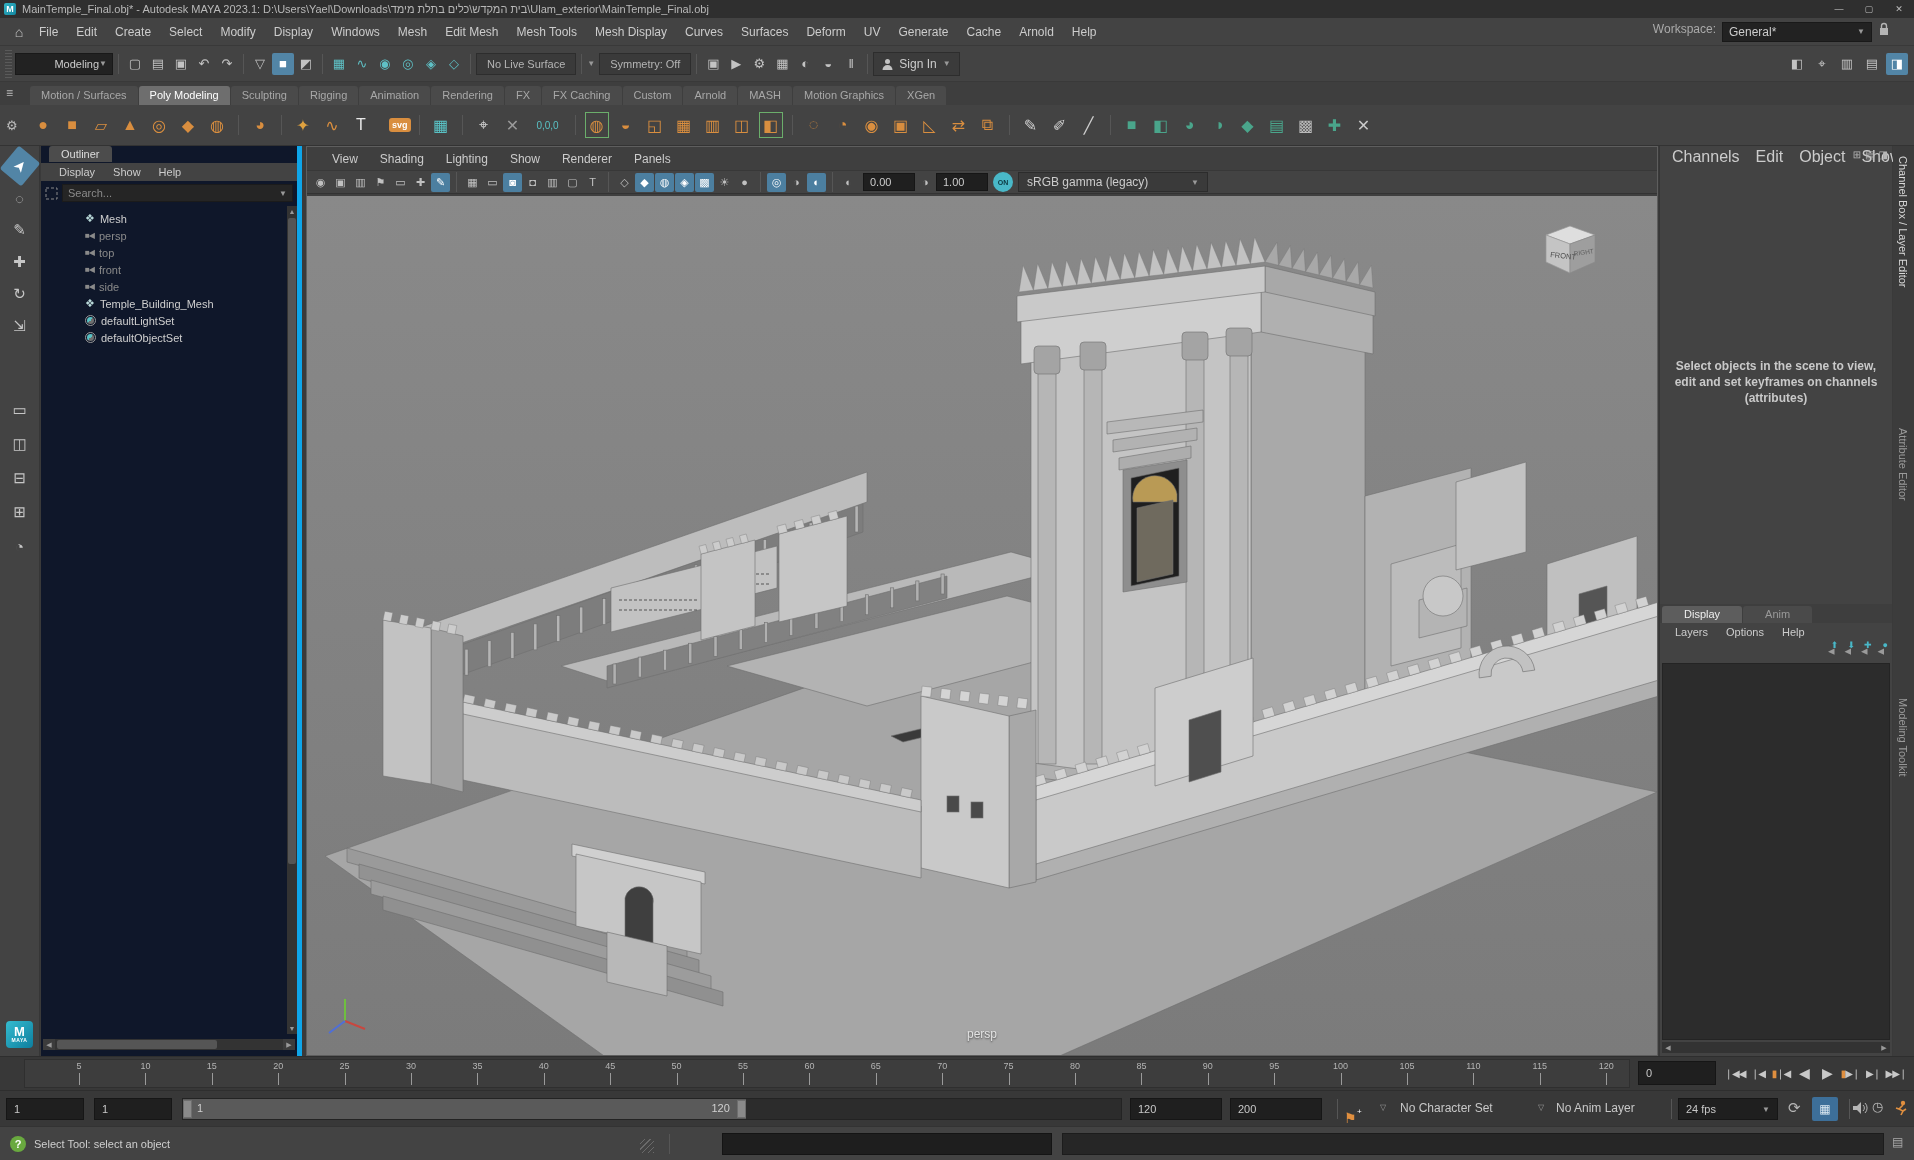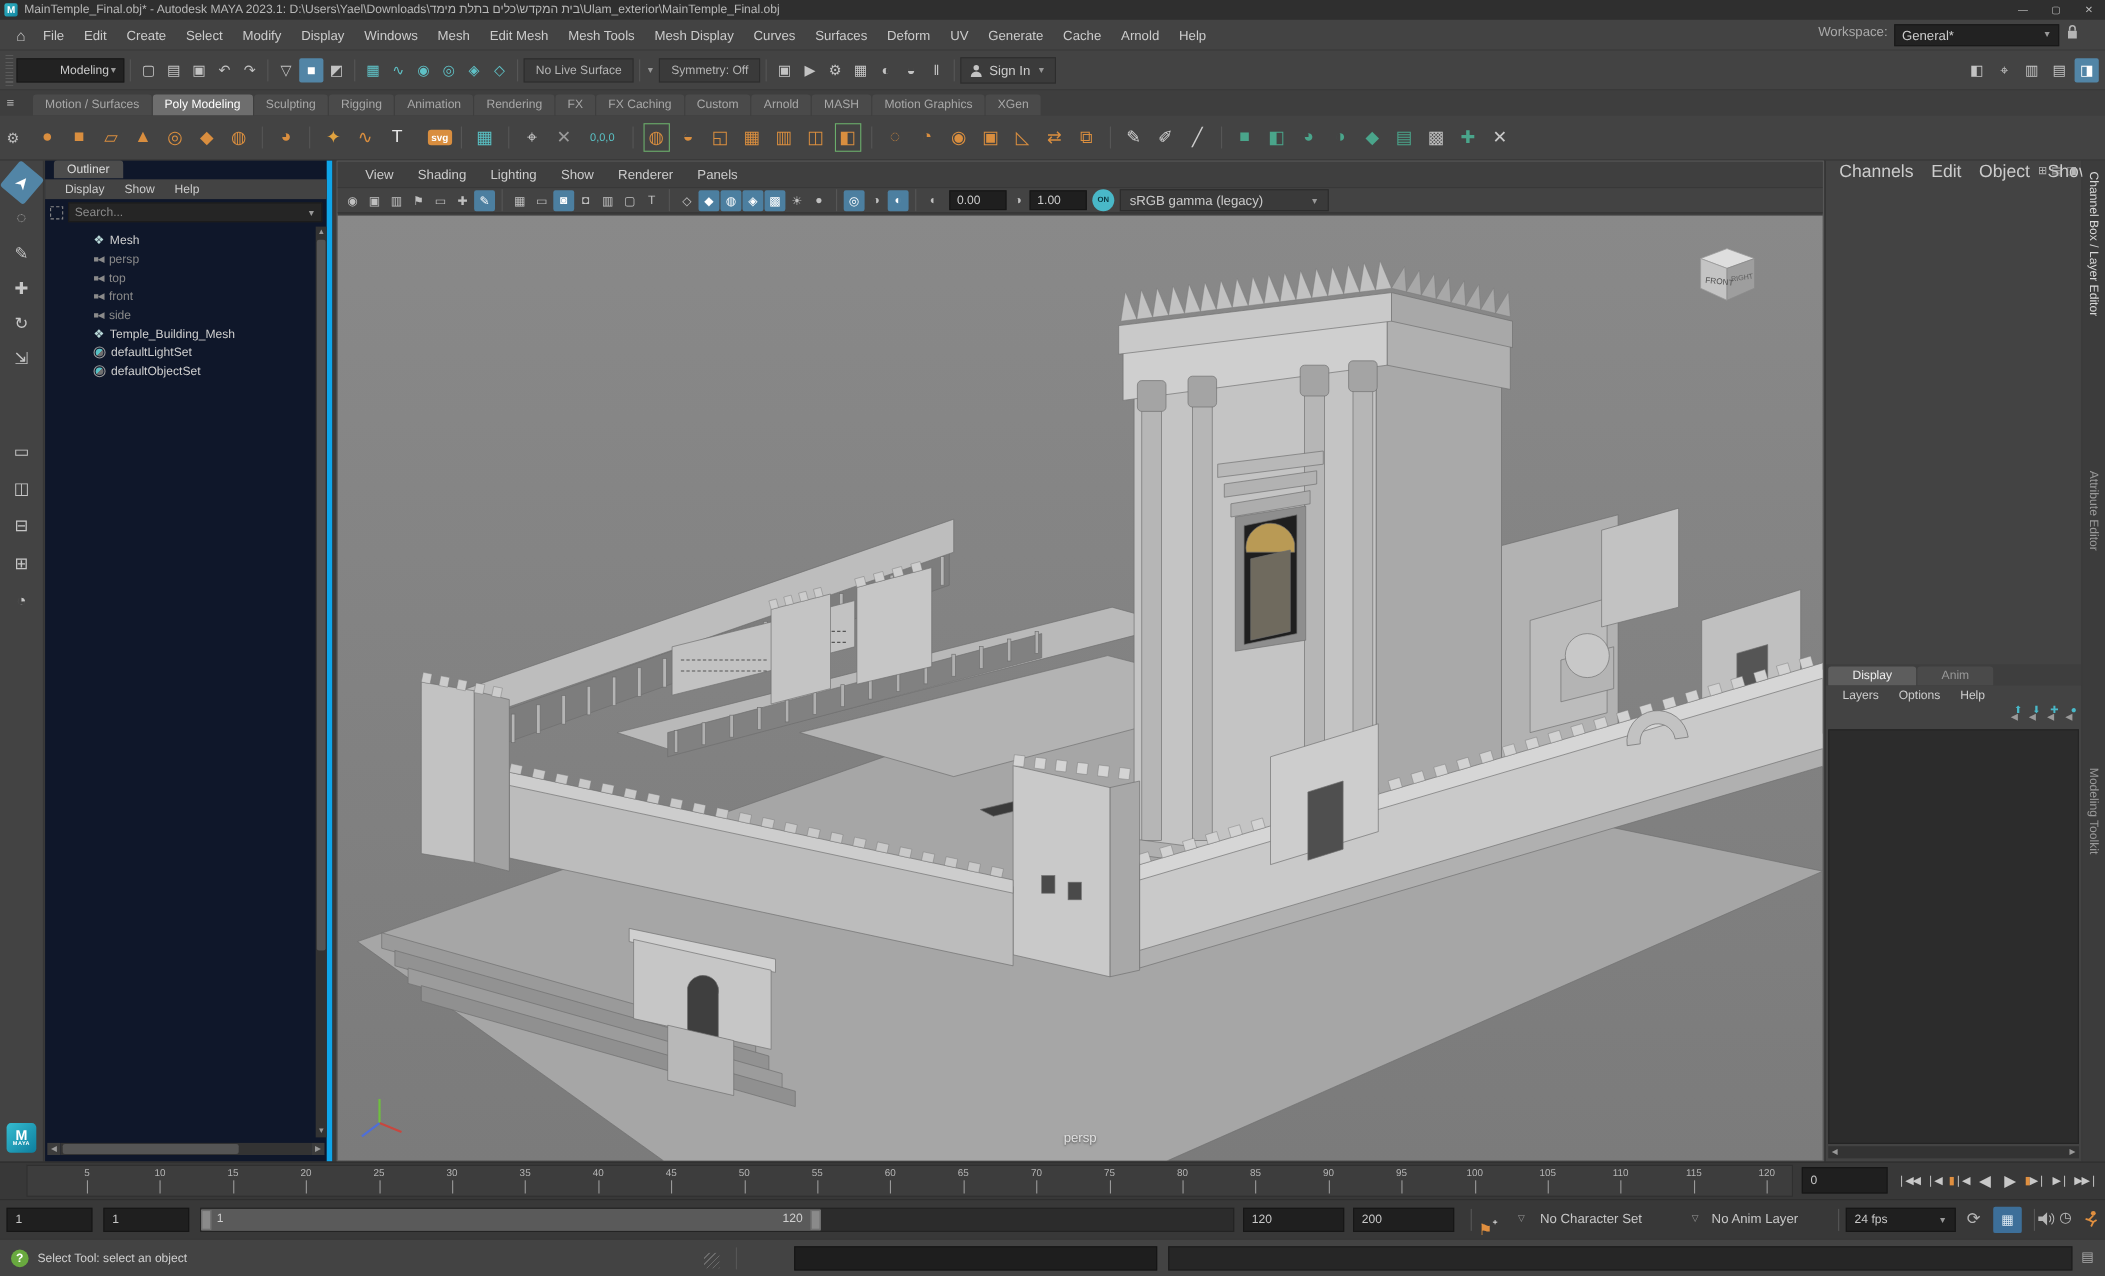--- a/index.html
+++ b/index.html
@@ -737,20 +737,21 @@
         <span>Channels</span>
         <span>Edit</span>
         <span>Object</span>
         <span>Show</span>
       </div>
     <div class="rp-hdr-icons" id="channelHdrIcons">
         <span>⊞</span>
         <span>▤</span>
         <span>◨</span>
       </div>
+    <div class="rp-msg">Select objects in the scene to view, edit and set keyframes on channels (attributes)</div>
     <div class="le-tabs" id="layerTabs">
         <span class="le-tab active">Display</span>
         <span class="le-tab">Anim</span>
       </div>
     <div class="le-menus" id="layerMenus">
         <span>Layers</span>
         <span>Options</span>
         <span>Help</span>
       </div>
     <div class="le-icons" id="layerIcons">

